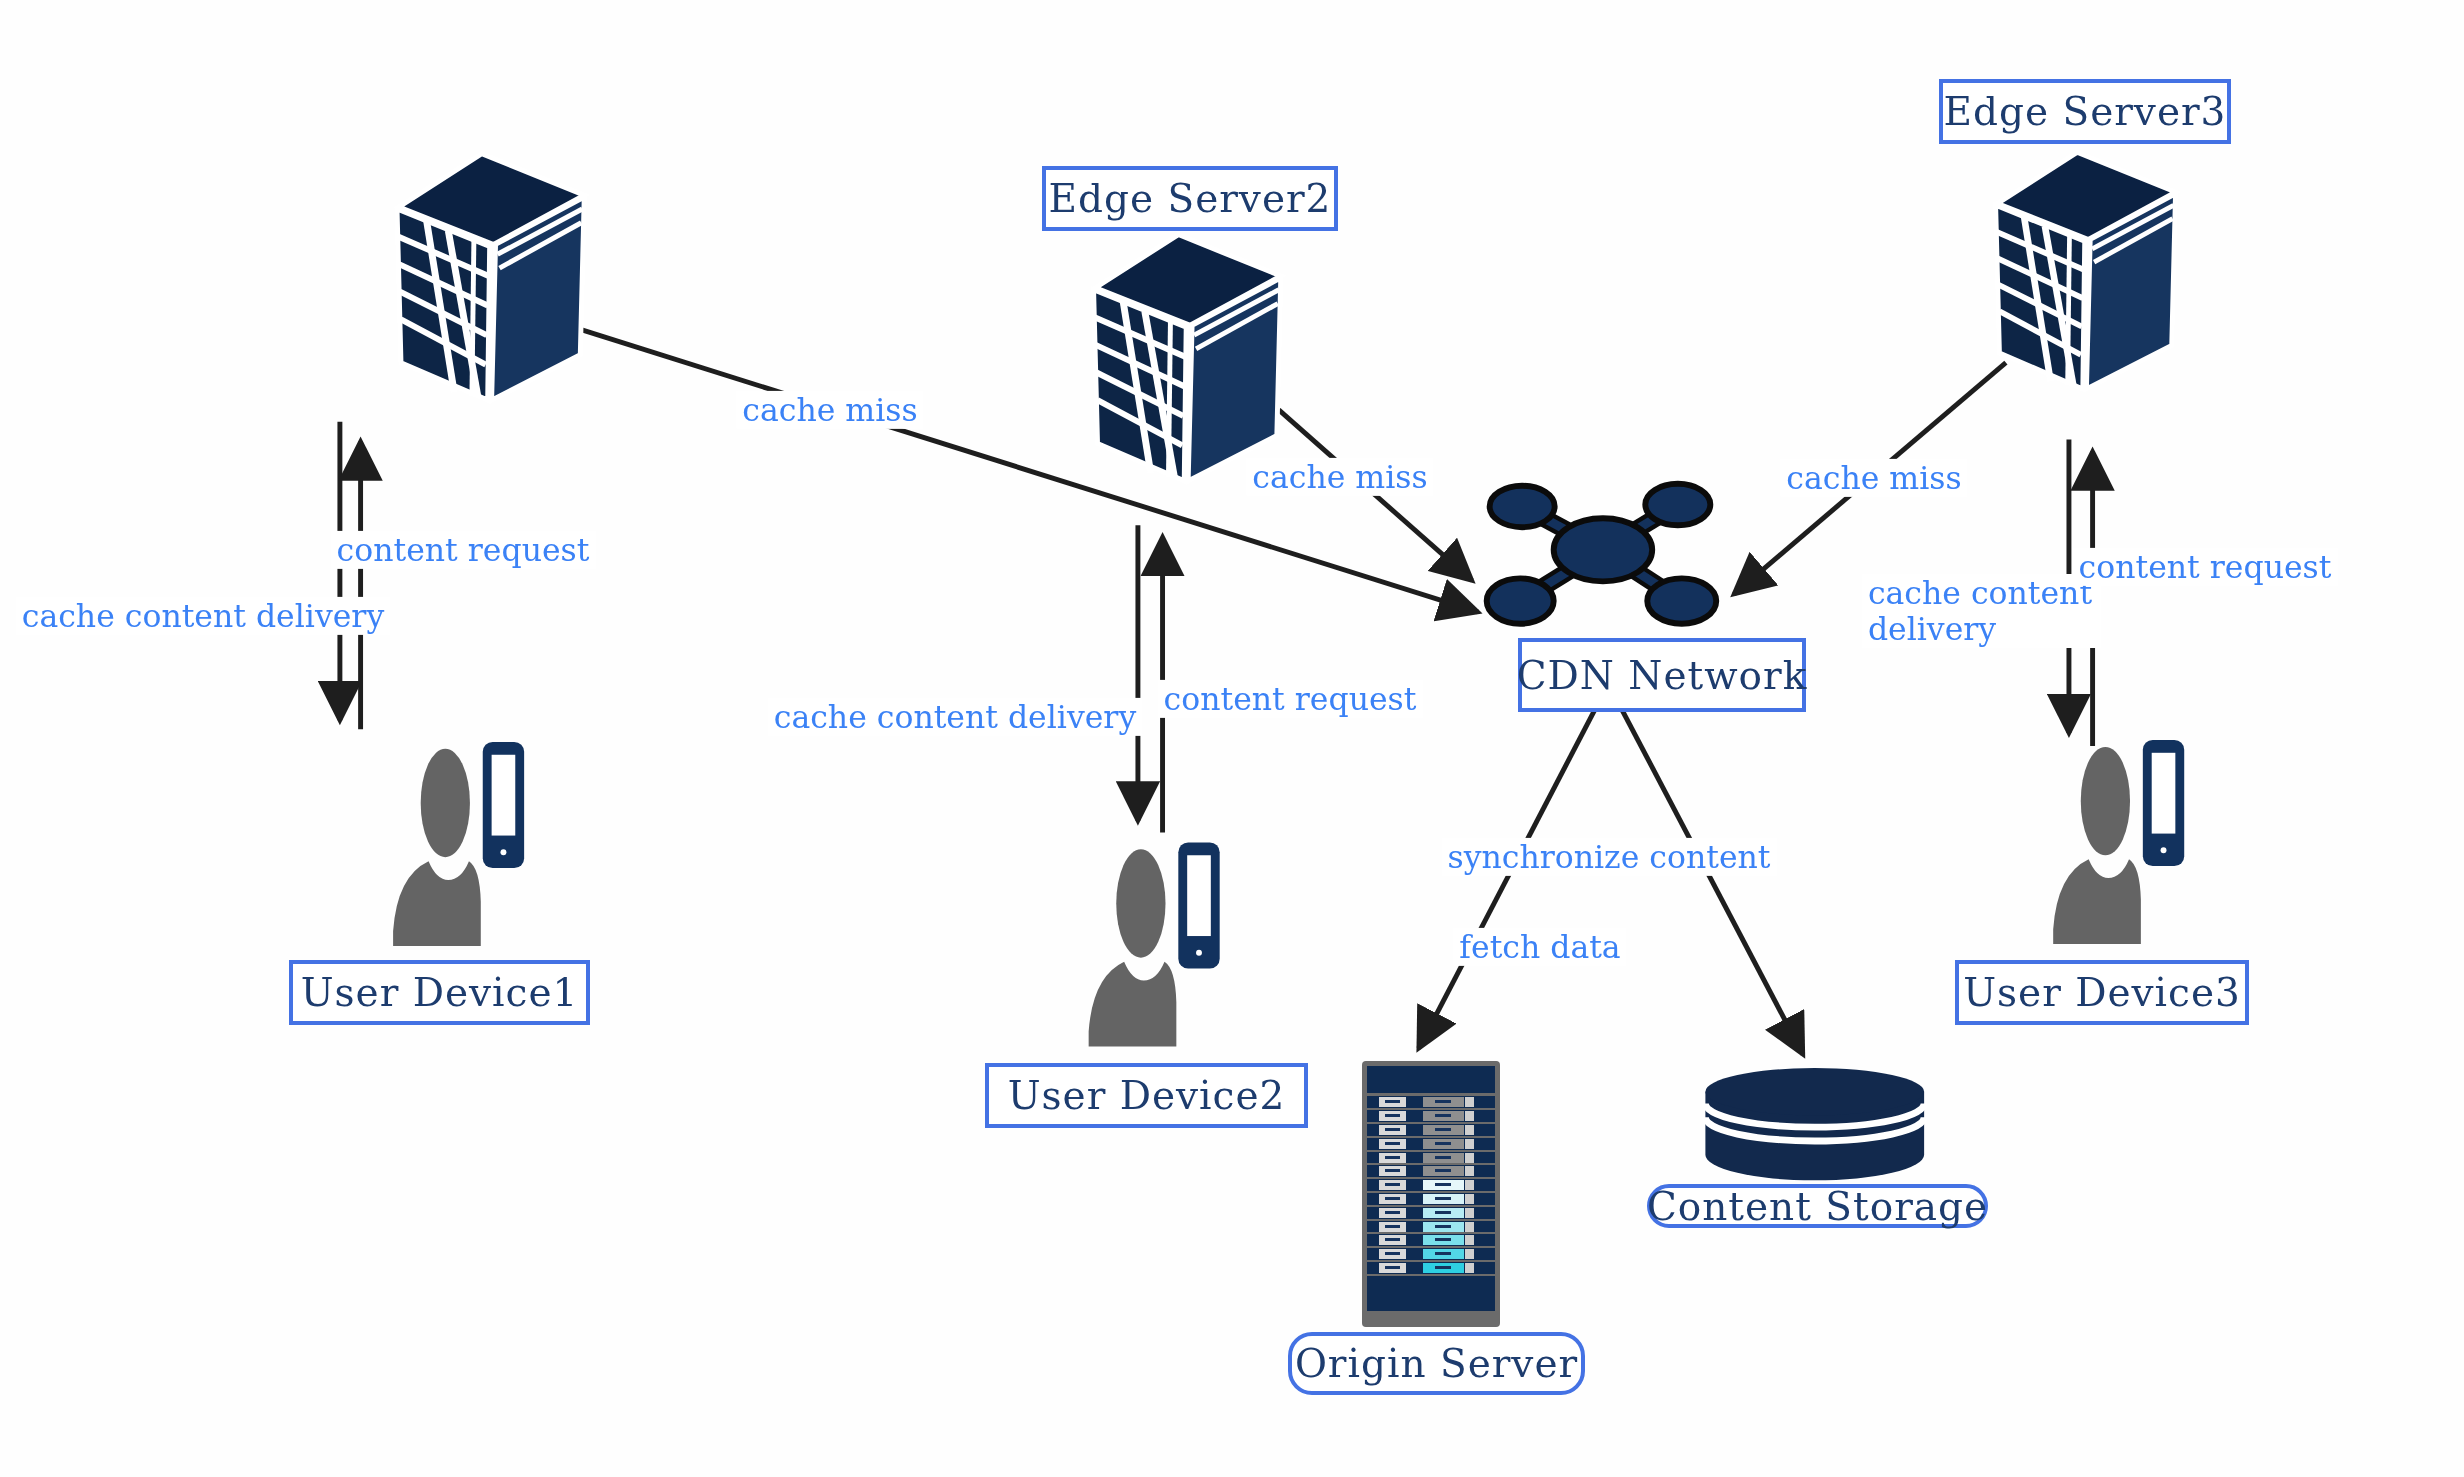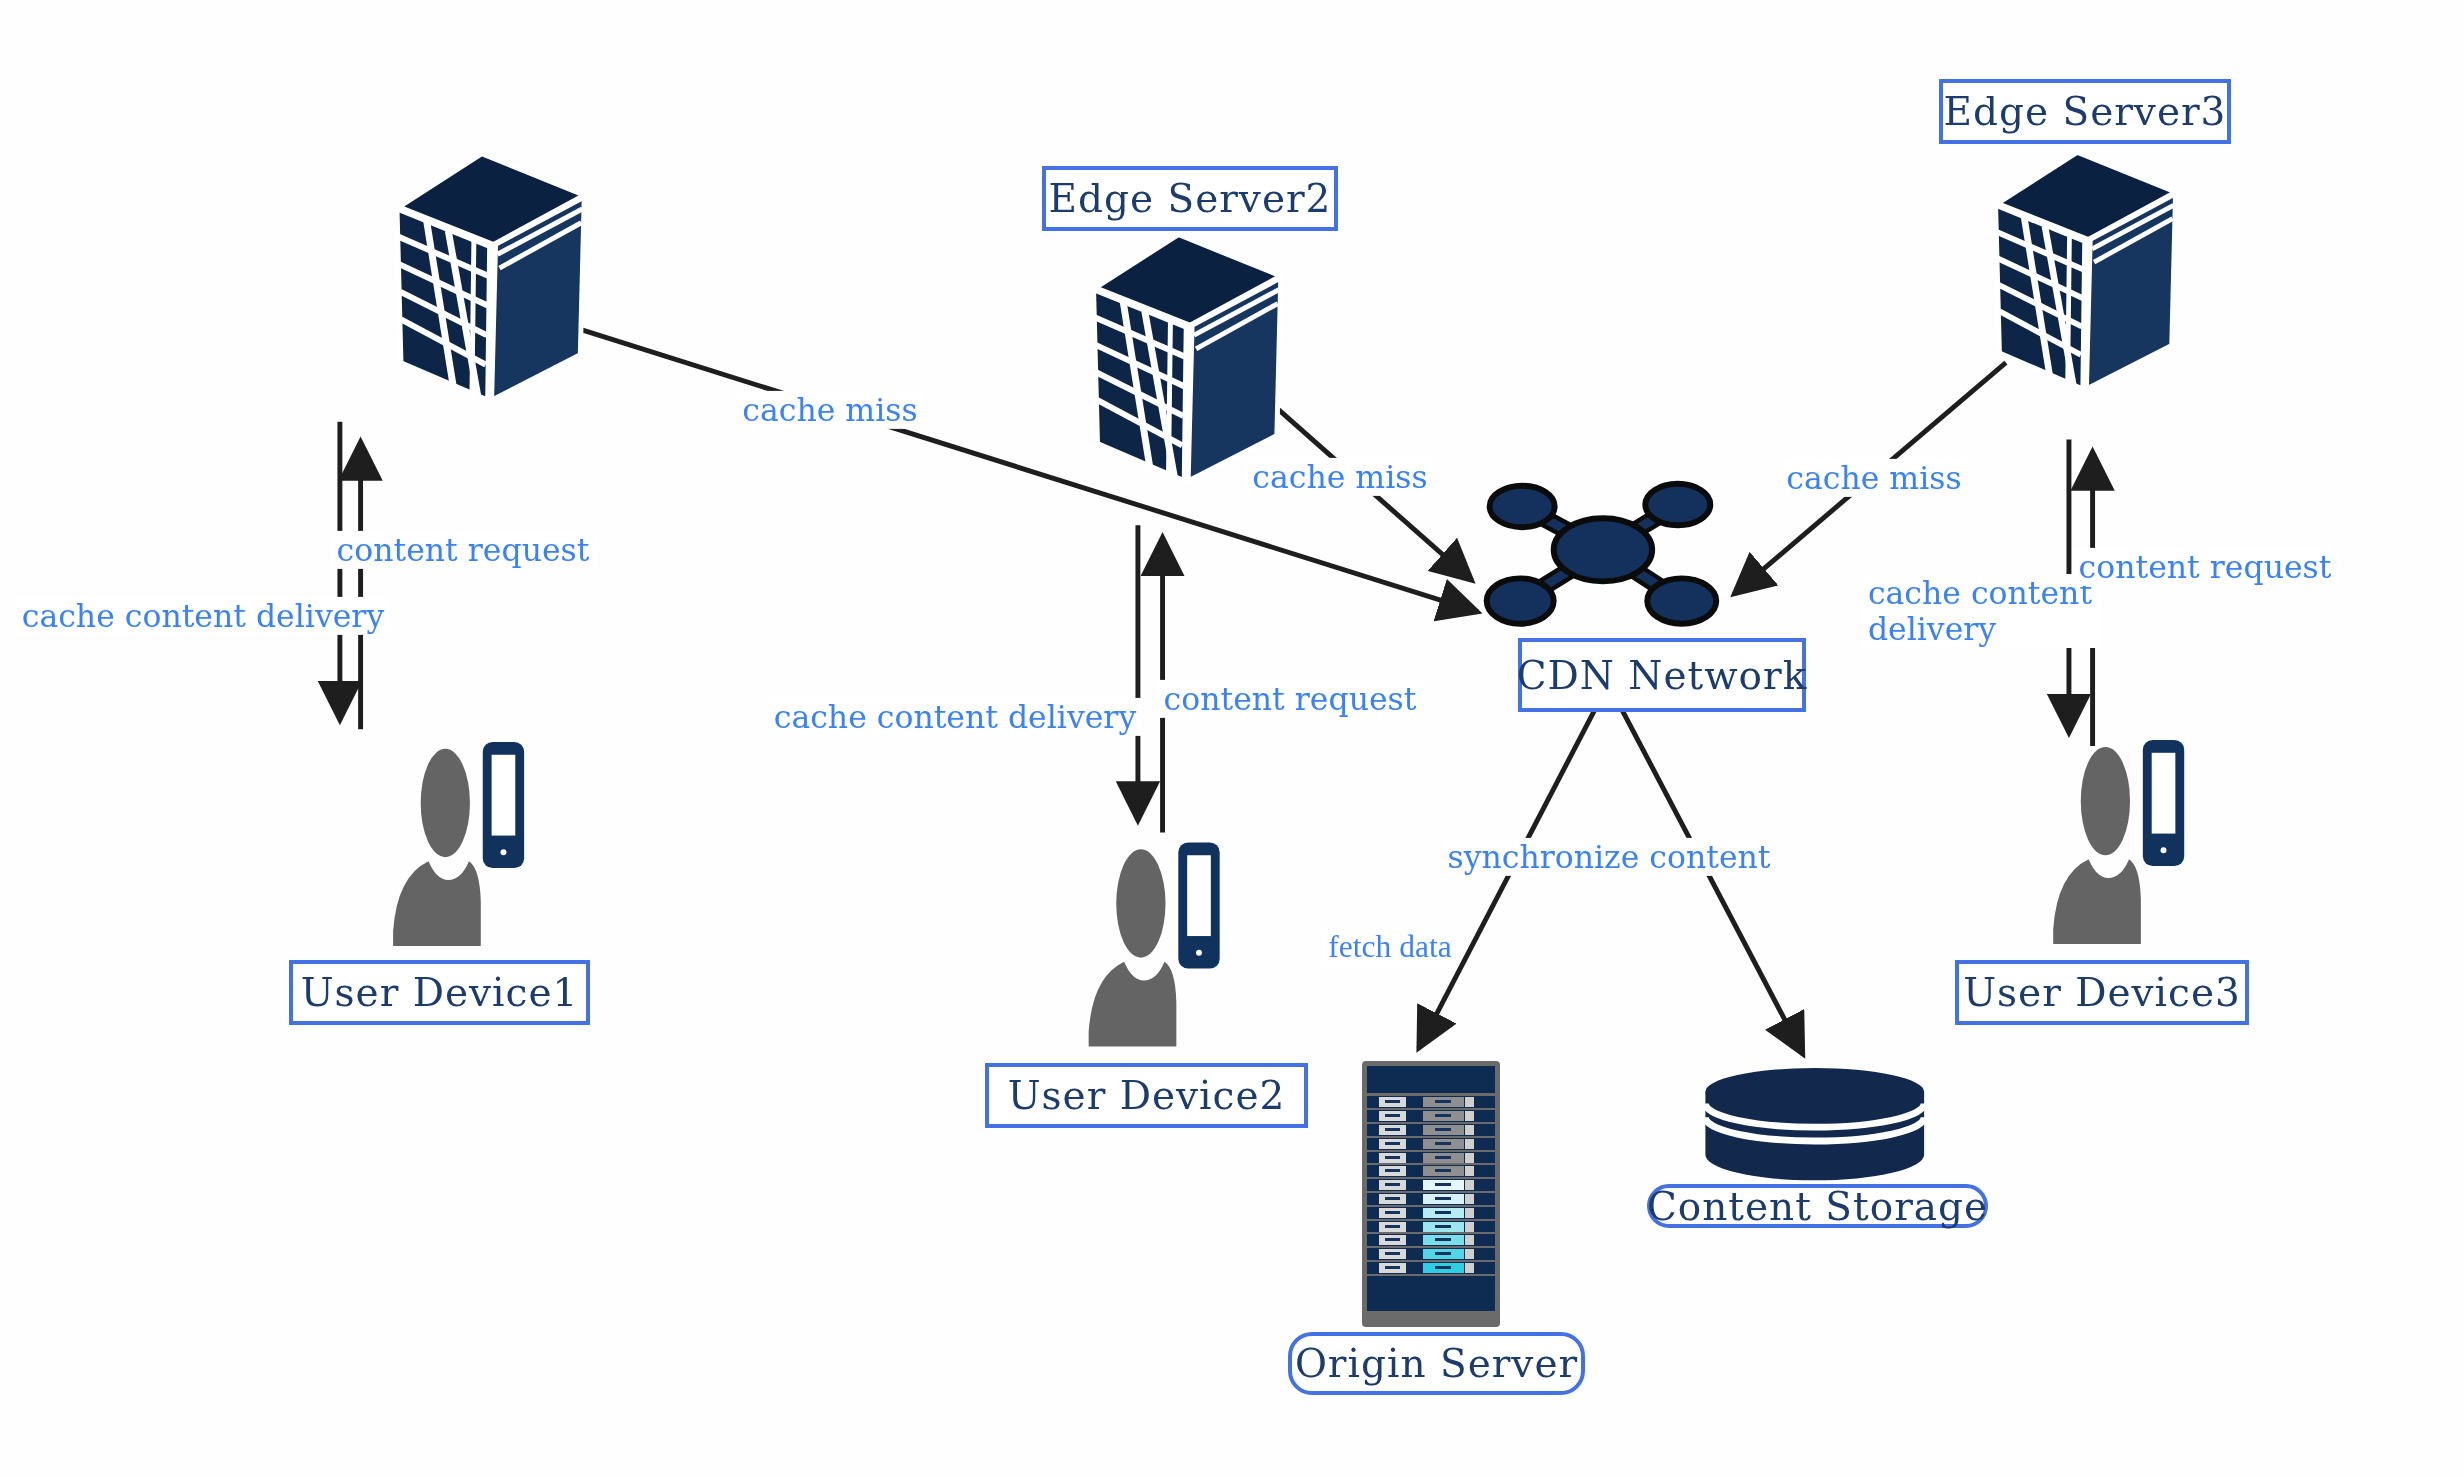--- a/index.html
+++ b/index.html
@@ -262,17 +262,17 @@
 
   <div class="edgelabel" style="left:203px;top:616px;">cache content delivery</div>
   <div class="edgelabel" style="left:463px;top:550px;">content request</div>
 
   <div class="edgelabel" style="left:955px;top:717px;">cache content delivery</div>
   <div class="edgelabel" style="left:1290px;top:699px;">content request</div>
 
   <div class="edgelabel tl" style="left:1862px;top:574px;width:227px;">cache content delivery</div>
   <div class="edgelabel" style="left:2205px;top:567px;">content request</div>
 
-  <div class="edgelabel" style="left:1390px;top:947px;font-family:Liberation Serif, serif;">fetch data</div>
+  <div class="edgelabel" style="left:1540px;top:947px;">fetch data</div>
   <div class="edgelabel" style="left:1609px;top:857px;">synchronize content</div>
 
 </div>
 
 
 </body></html>

